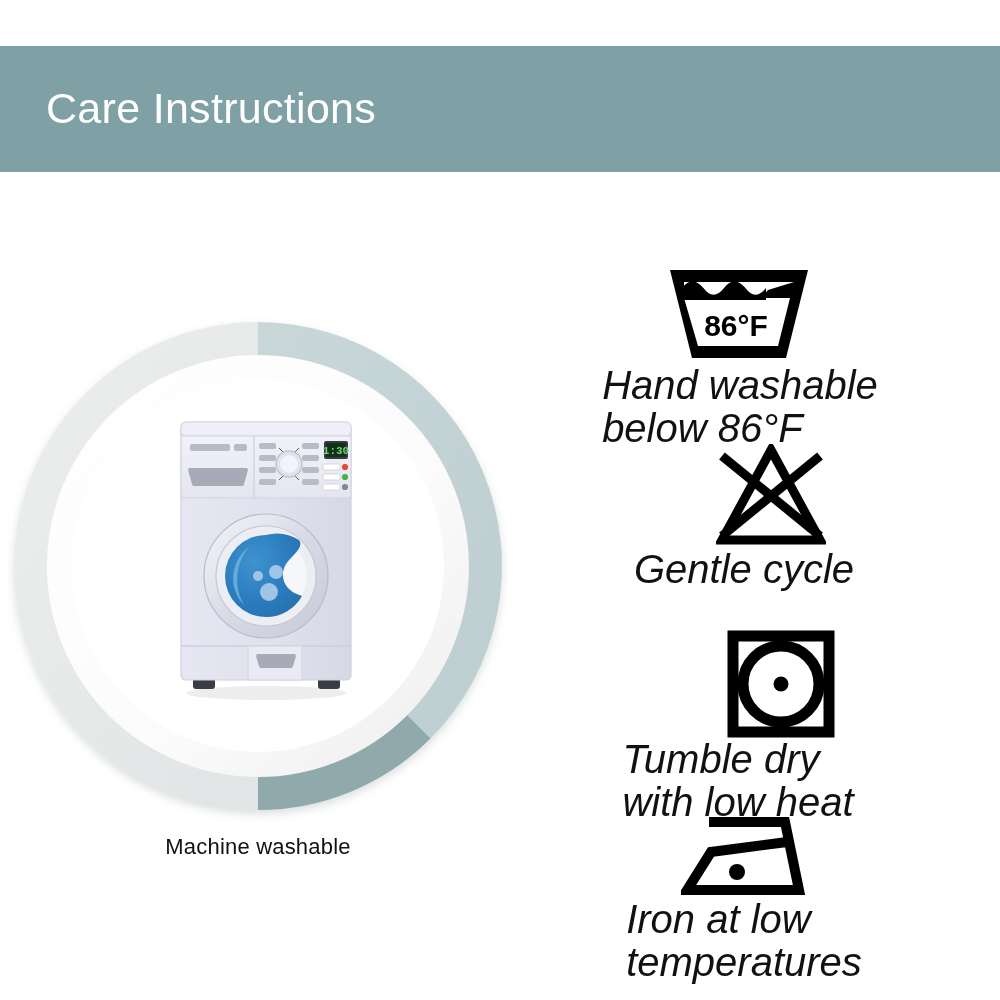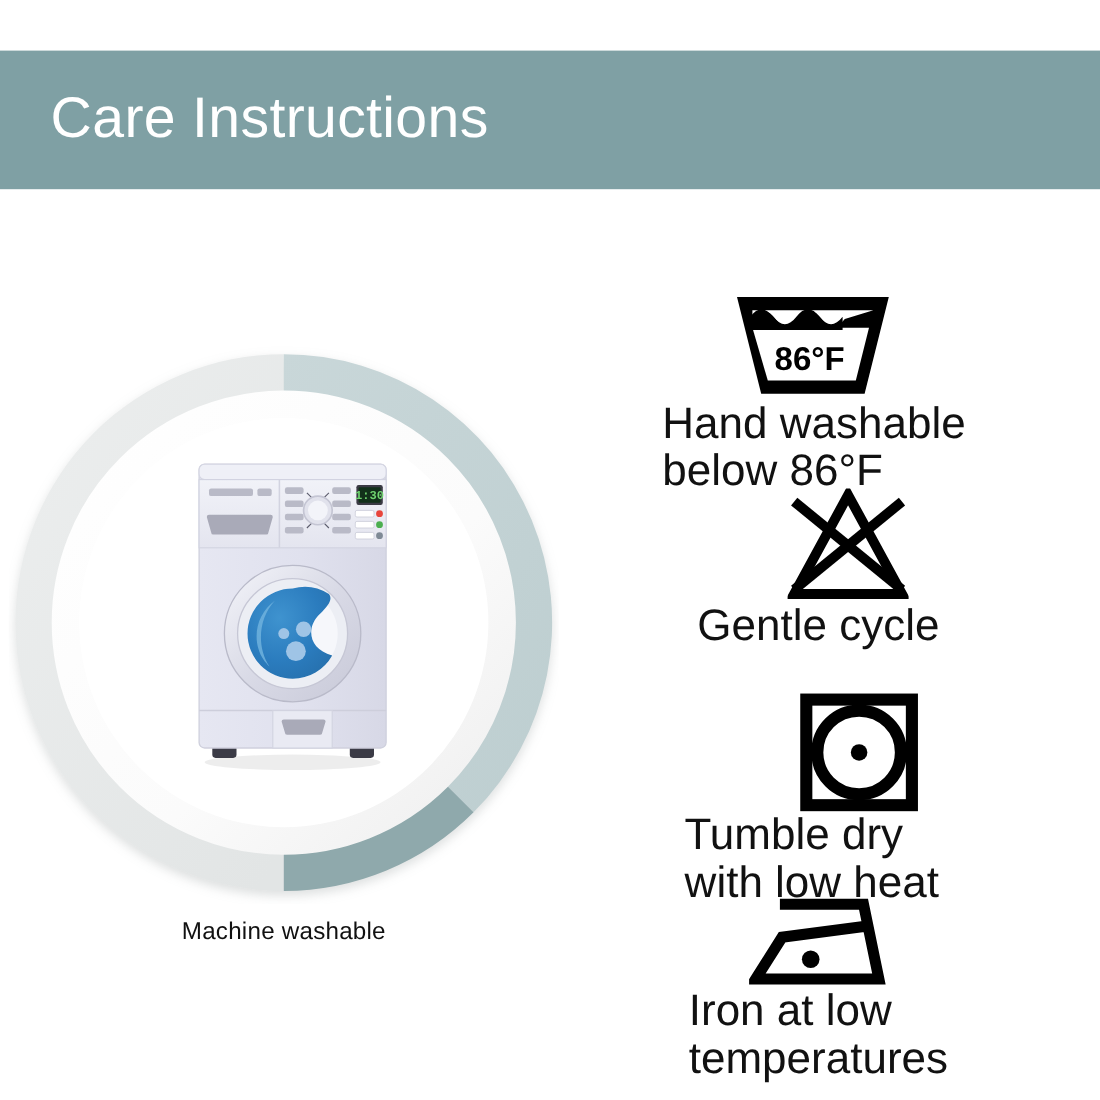--- a/index.html
+++ b/index.html
@@ -27,21 +27,21 @@
     background: #7fa0a4;
     box-sizing: border-box;
   }
   .header-title {
     position: absolute;
     left: 46px;
     top: 50%;
     transform: translateY(-52%);
     color: #ffffff;
     font-family: "Liberation Sans", sans-serif;
-    font-size: 52px;
+    font-size: 43px;
     font-weight: 400;
     letter-spacing: 0.3px;
     white-space: nowrap;
     line-height: 1;
   }
 
   
   .ring-block {
     position: absolute;
     left: 8px;
@@ -118,21 +118,21 @@
     font-family: "Liberation Sans", sans-serif;
     font-size: 40px;
     line-height: 1.08;
     color: #111111;
     white-space: nowrap;
   }
   .care-row.r1 .care-text { margin-left: 10px; }
   .care-row.r2 .care-text { margin-left: 18px; }
   .care-row.r3 .care-text { margin-left: 6px; }
   .care-row.r4 .care-text { margin-left: 18px; }
-  .care-text .line { display: block; }
+  .care-text .line { display: block; font-style: italic; }
 </style>
 </head>
 <body>
 
 <div class="header-banner">
   <div class="header-title">Care Instructions</div>
 </div>
 
 <div class="ring-block">
 

